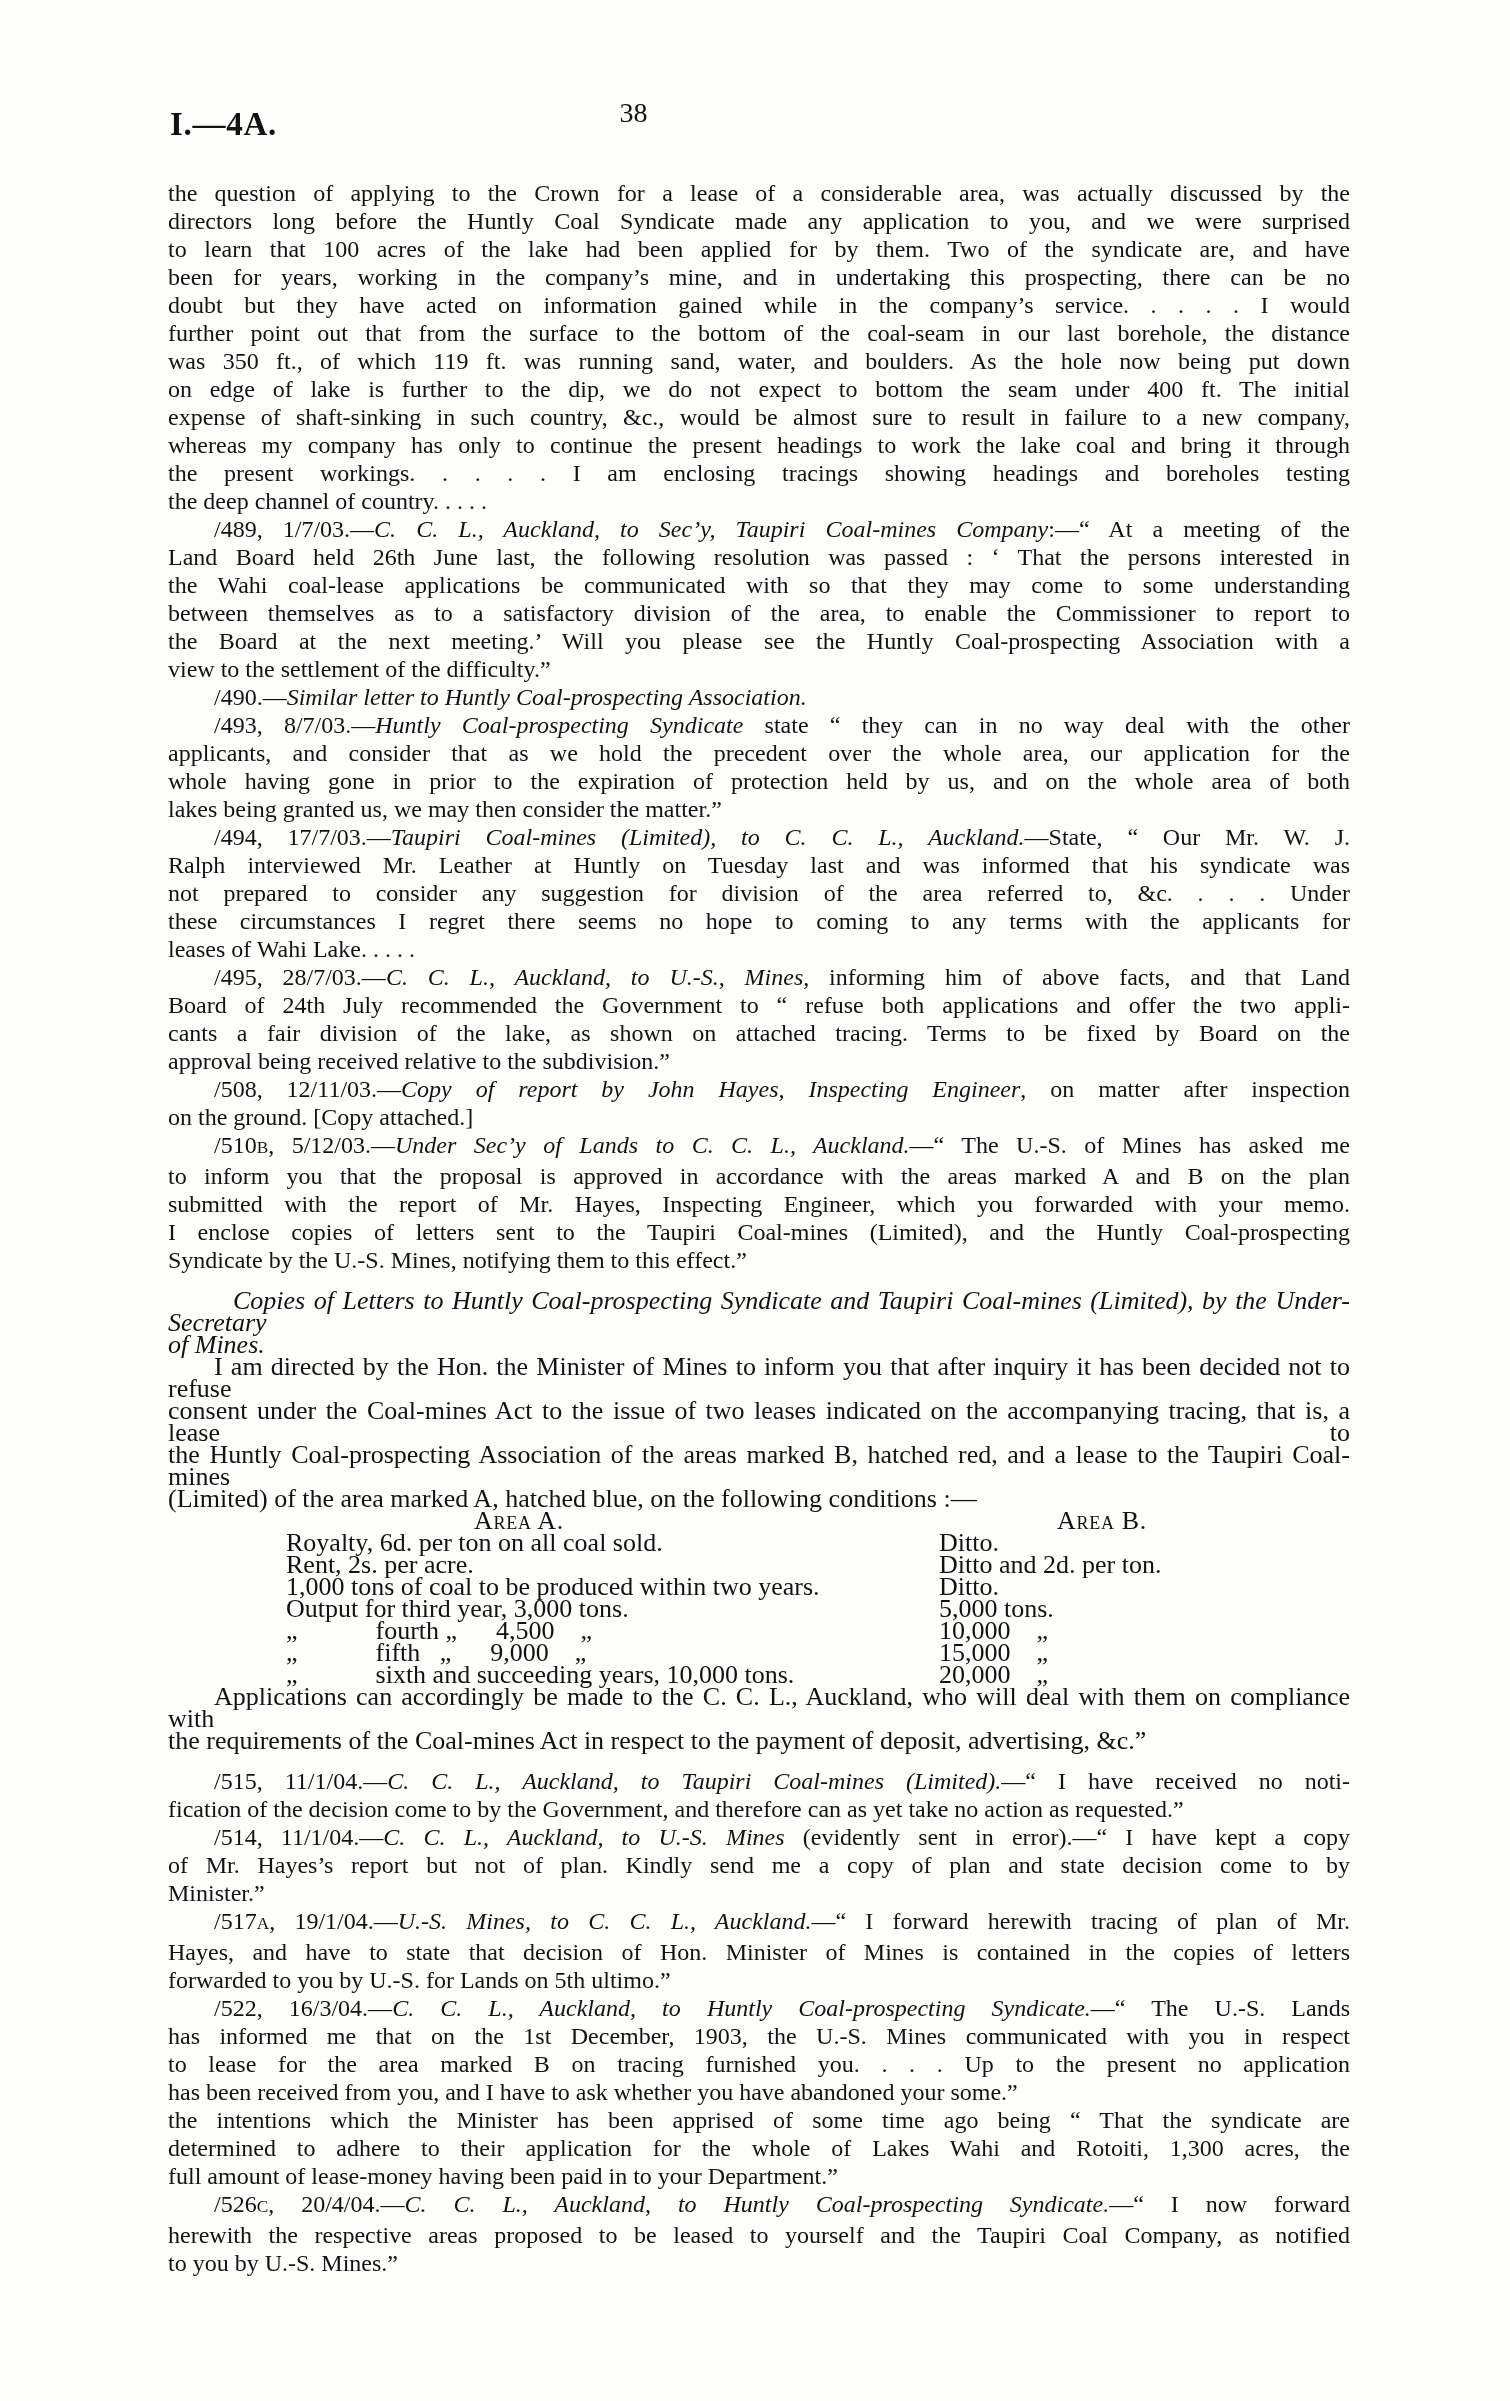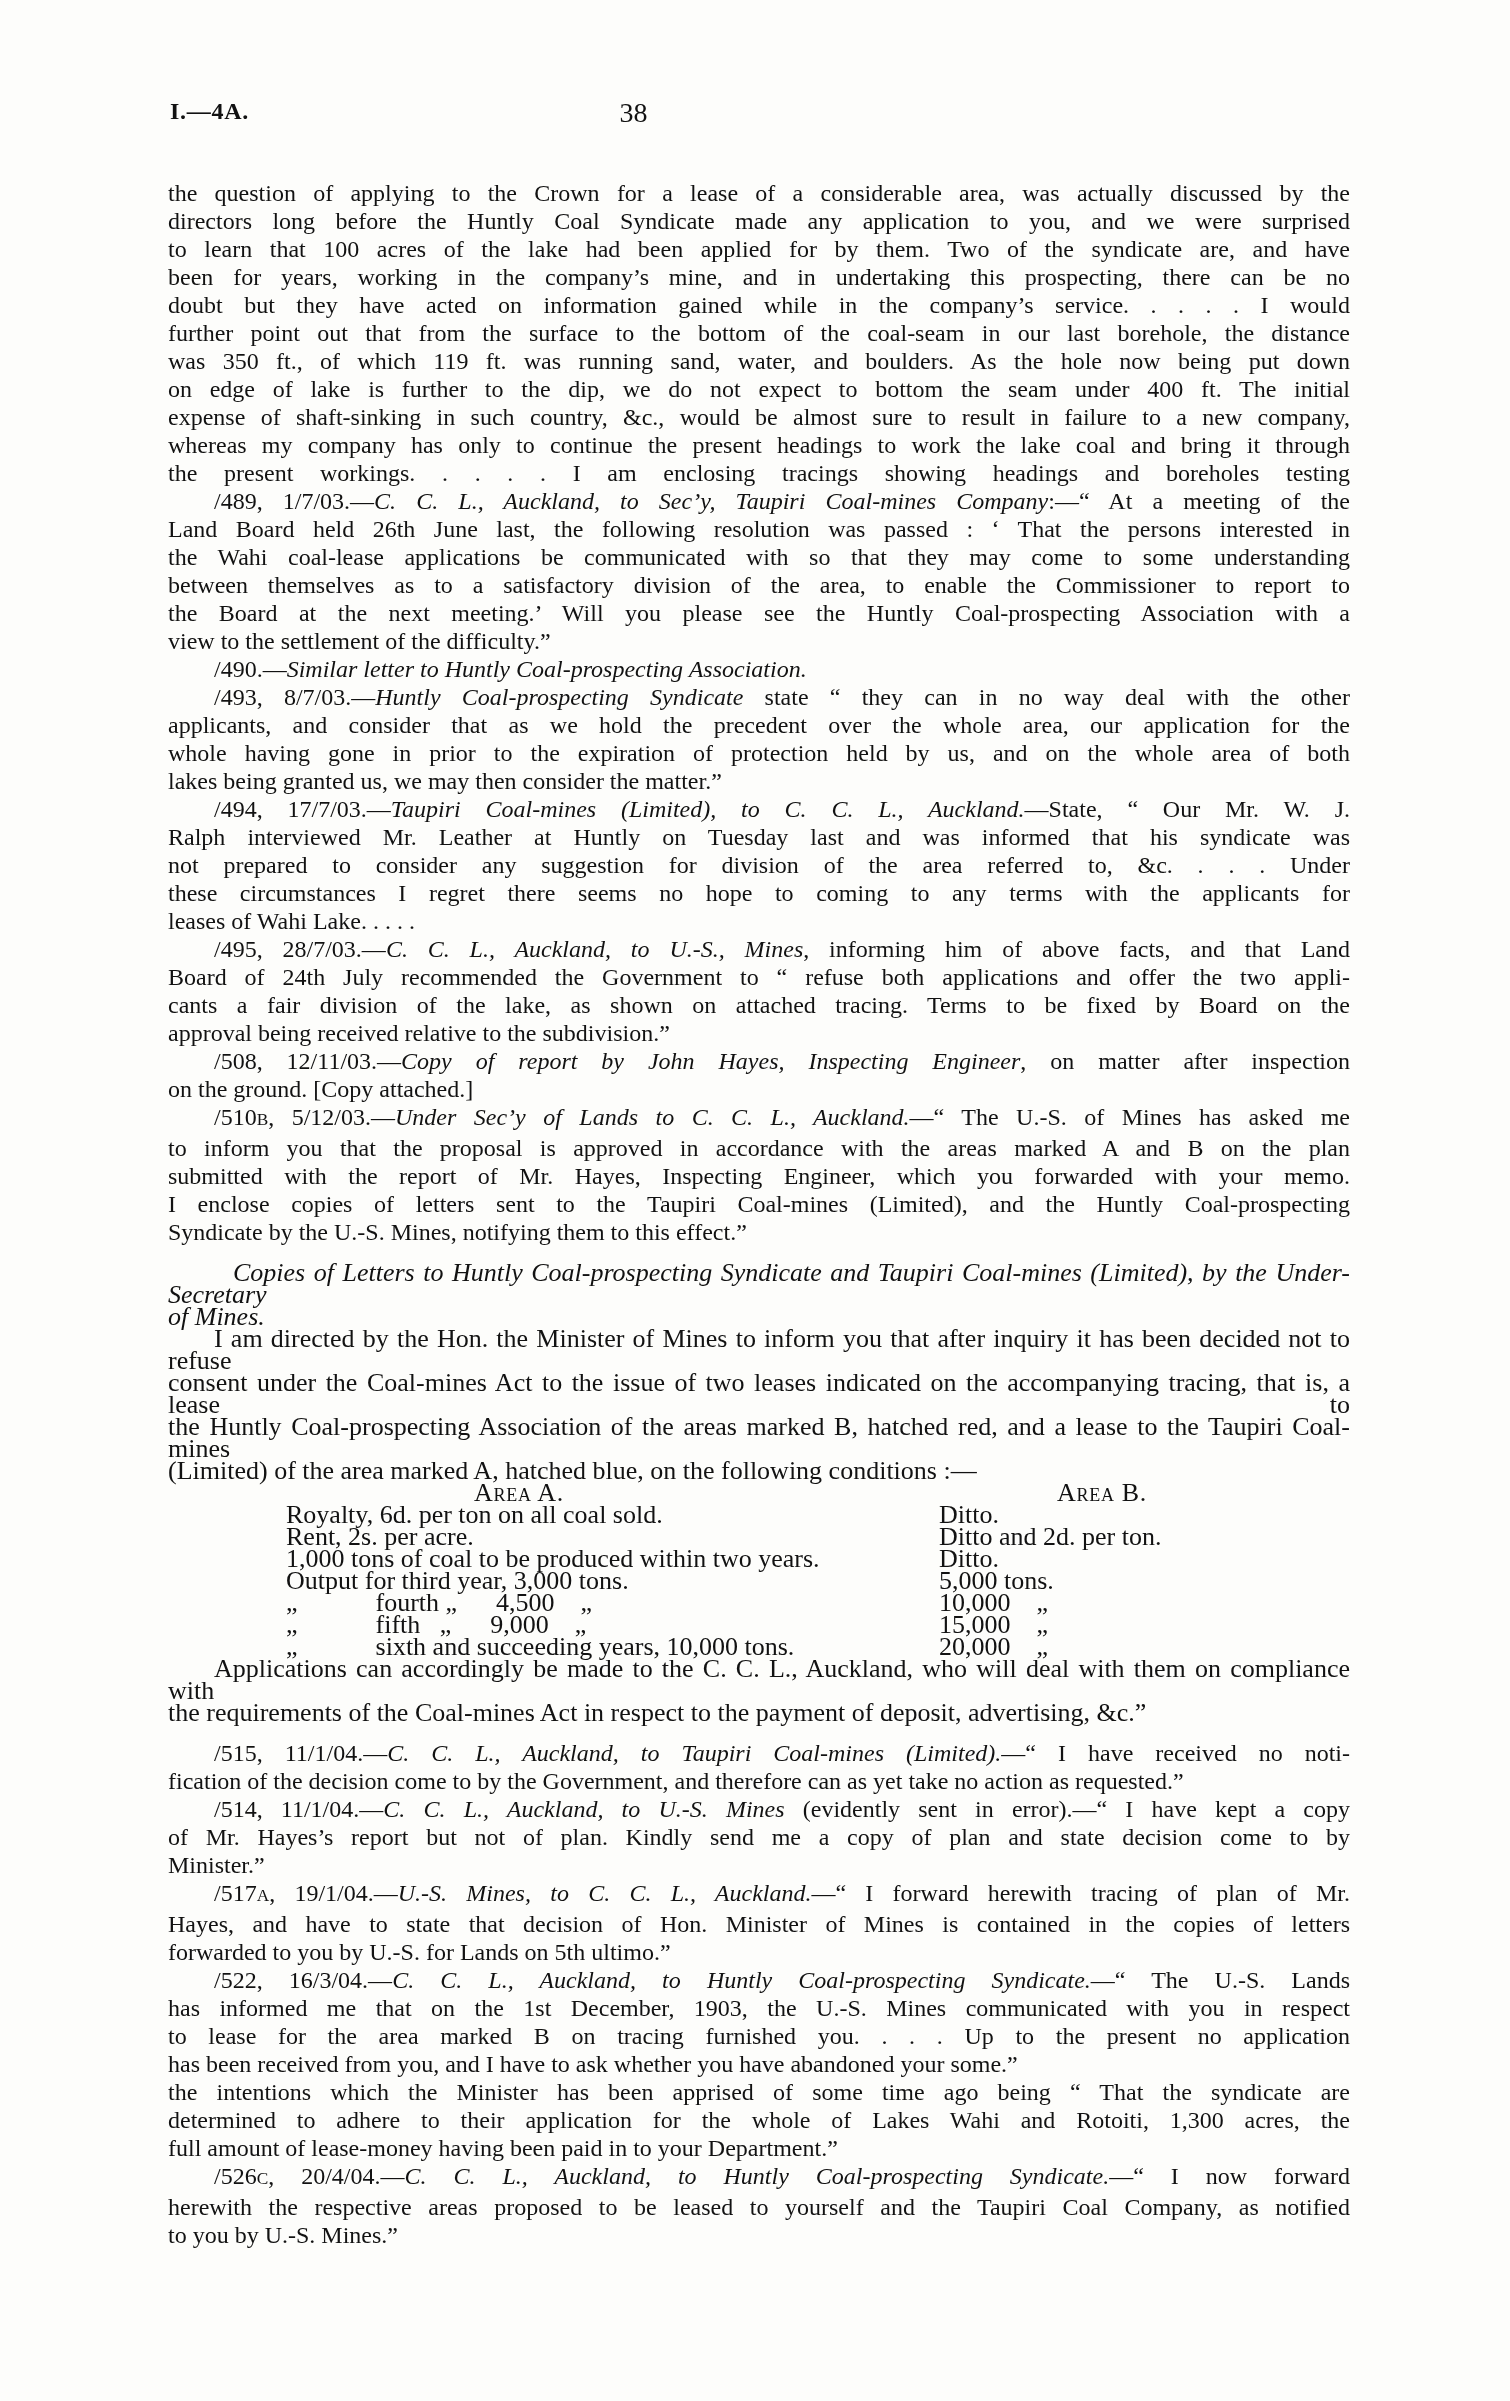--- a/index.html
+++ b/index.html
@@ -3,22 +3,22 @@
 <meta charset="utf-8">
 <style>
   html,body{margin:0;padding:0;background:#ffffff;}
   .sheet{
     width:1511px;height:2401px;position:relative;
     background:#fdfdfb;color:#121212;
     font-family:"Liberation Serif","DejaVu Serif",serif;
     overflow:hidden;
   }
   .hdr-ref{
-    position:absolute;left:170px;top:98px;
-    font-size:24px;letter-spacing:0.7px;font-weight:bold;
+    position:absolute;left:170px;top:106px;
+    font-size:33px;letter-spacing:0.7px;font-weight:bold;
   }
   .hdr-page{
     position:absolute;left:0;top:97px;width:1267px;text-align:center;
     font-size:28px;
   }
   .textcol{
     position:absolute;left:168px;top:179px;width:1182px;
   }
   .ln{
     font-size:24px;line-height:28px;
@@ -50,20 +50,21 @@
       <div class="ln">directors long before the Huntly Coal Syndicate made any application to you, and we were surprised</div>
       <div class="ln">to learn that 100 acres of the lake had been applied for by them.  Two of the syndicate are, and have</div>
       <div class="ln">been for years, working in the company’s mine, and in undertaking this prospecting, there can be no</div>
       <div class="ln">doubt but they have acted on information gained while in the company’s service. . . . . I would</div>
       <div class="ln">further point out that from the surface to the bottom of the coal-seam in our last borehole, the distance</div>
       <div class="ln">was 350 ft., of which 119 ft. was running sand, water, and boulders.  As the hole now being put down</div>
       <div class="ln">on edge of lake is further to the dip, we do not expect to bottom the seam under 400 ft.  The initial</div>
       <div class="ln">expense of shaft-sinking in such country, &amp;c., would be almost sure to result in failure to a new company,</div>
       <div class="ln">whereas my company has only to continue the present headings to work the lake coal and bring it through</div>
       <div class="ln">the present workings. . . . . I am enclosing tracings showing headings and boreholes testing</div>
+      <div class="ln end">the deep channel of country. . . . .</div>
       <div class="ln ind">/489, 1/7/03.—<i>C. C. L., Auckland, to Sec’y, Taupiri Coal-mines Company</i>:—“ At a meeting of the</div>
       <div class="ln">Land Board held 26th June last, the following resolution was passed : ‘ That the persons interested in</div>
       <div class="ln">the Wahi coal-lease applications be communicated with so that they may come to some understanding</div>
       <div class="ln">between themselves as to a satisfactory division of the area, to enable the Commissioner to report to</div>
       <div class="ln">the Board at the next meeting.’  Will you please see the Huntly Coal-prospecting Association with a</div>
       <div class="ln end">view to the settlement of the difficulty.”</div>
       <div class="ln ind end">/490.—<i>Similar letter to Huntly Coal-prospecting Association.</i></div>
       <div class="ln ind">/493, 8/7/03.—<i>Huntly Coal-prospecting Syndicate</i> state “ they can in no way deal with the other</div>
       <div class="ln">applicants, and consider that as we hold the precedent over the whole area, our application for the</div>
       <div class="ln">whole having gone in prior to the expiration of protection held by us, and on the whole area of both</div>

